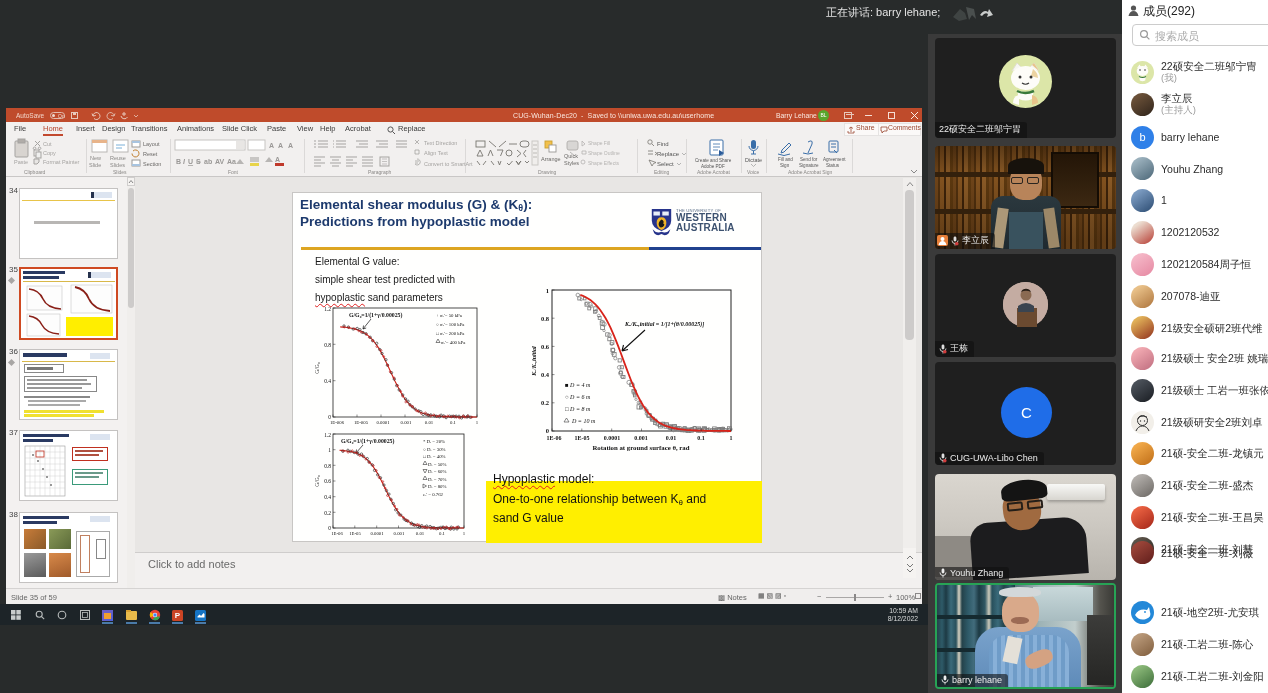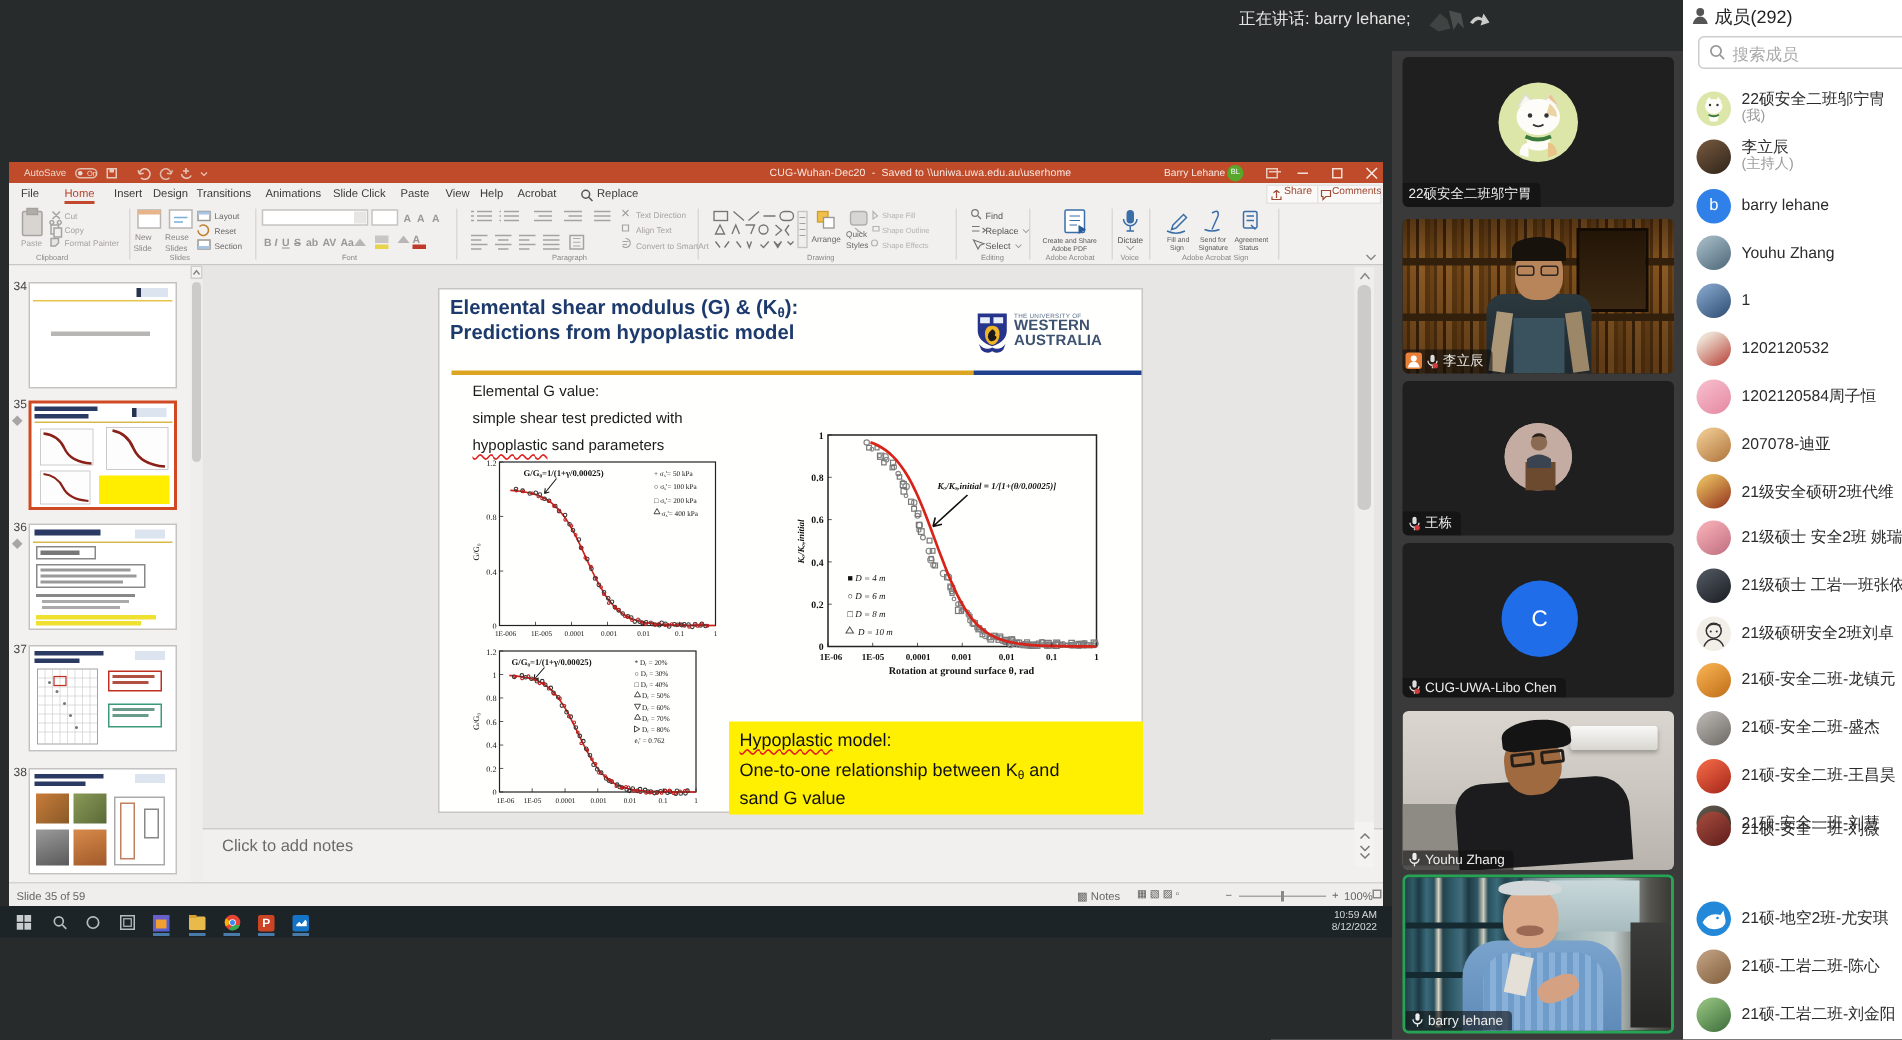--- a/index.html
+++ b/index.html
@@ -407,21 +407,21 @@
   <path d="M13 11 q6 0 6 7 q0 7 -6 9 q-6 -2 -6 -9 q0 -7 6 -7" fill="#f0b428"></path>
   <path d="M13 14 q4 2 2 5 q3 1 0 4 q-4 2 -5 -1 q-2 -4 3 -8" fill="#1a1a1a"></path>
   <path d="M2 26 q5 6 11 3 q6 3 11 -3 l-2 5 q-4 4 -9 1 q-5 3 -9 -1 z" fill="#27348b"></path>
  </svg>
  <div class="abs" style="left:383px;top:15px;font-size:4.2px;color:#5a6e88;letter-spacing:.2px">THE UNIVERSITY OF</div>
  <div class="abs" style="left:383px;top:20px;font-size:10px;font-weight:bold;color:#3d5270;letter-spacing:.1px;line-height:9.5px">WESTERN<br>AUSTRALIA</div>
  <div class="abs" style="left:8px;top:54px;width:348px;height:3px;background:#dda521"></div>
  <div class="abs" style="left:356px;top:54px;width:112px;height:3px;background:#20418e"></div>
  <div class="abs" style="left:22px;top:60px;font-size:10px;color:#1a1a1a;line-height:18px">Elemental G value:<br>simple shear test predicted with<br><span style="text-decoration:underline wavy #e02020 1px;text-underline-offset:2px">hypoplastic</span> sand parameters</div>
  <div class="abs" style="left:193px;top:288px;width:276px;height:62px;background:#ffef00"></div>
- <div class="abs" style="left:200px;top:291px;font-size:12px;color:#111;line-height:19.5px;width:268px"><span style="text-decoration:underline wavy #e02020 1px;text-underline-offset:2px">Hypoplastic</span> model:<br>One-to-one relationship between K<span style="font-size:8px;line-height:0;vertical-align:-2px">θ</span> and<br>sand G value</div>
+ <div class="abs" style="left:200px;top:277px;font-size:12px;color:#111;line-height:19.5px;width:268px"><span style="text-decoration:underline wavy #e02020 1px;text-underline-offset:2px">Hypoplastic</span> model:<br>One-to-one relationship between K<span style="font-size:8px;line-height:0;vertical-align:-2px">θ</span> and<br>sand G value</div>
  <svg class="abs" style="left:0;top:0" width="470" height="350" viewBox="0 0 470 350">
  <g fill="none" stroke="#222" stroke-width="0.8">
   <rect x="40" y="115" width="144" height="109"></rect>
   <rect x="40" y="241" width="131" height="94"></rect>
   <rect x="259" y="97" width="179" height="141" stroke-width="1"></rect>
  </g>
  <g font-family="Liberation Serif" fill="#111">
   <g font-size="5.5" text-anchor="end">
             <text x="38" y="117.5">1.2</text>
             <text x="38" y="153.5">0.8</text>

